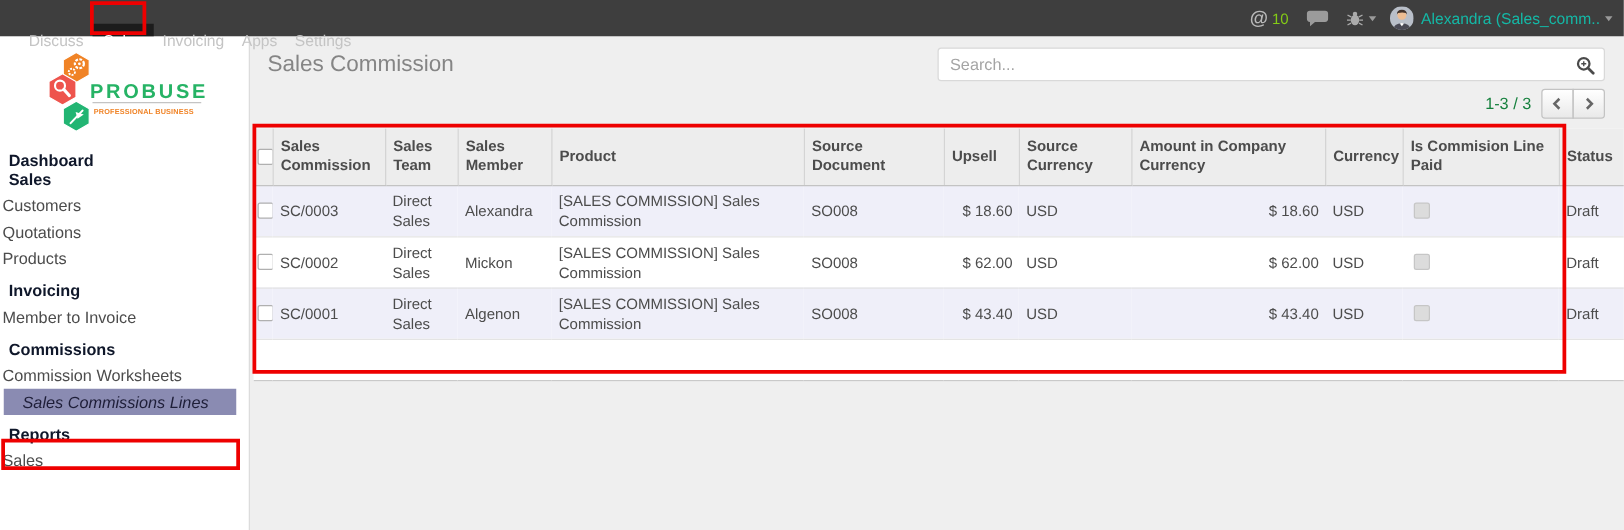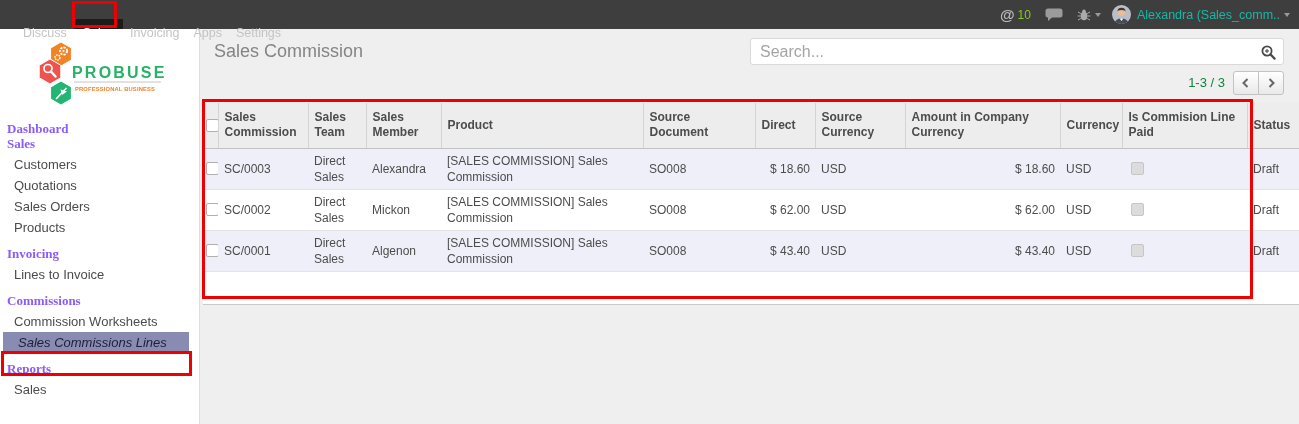--- a/index.html
+++ b/index.html
@@ -13,30 +13,30 @@
 .tb-at{font-size:15px;font-weight:bold;color:#b9b9b9;line-height:29px;}
 .tb-count{font-size:12px;margin-left:3px;color:#84cc16;}
 .tb-ico{margin-left:14px;display:flex;align-items:center;}
 .caret{display:inline-block;width:0;height:0;border-left:3.5px solid transparent;border-right:3.5px solid transparent;border-top:4px solid #9a9a9a;margin-left:4px;}
 .tb-user{display:flex;align-items:center;margin-left:11px;color:#14b8a6;font-size:12.5px;}
 .avatar{width:19px;height:19px;border-radius:50%;overflow:hidden;margin-right:6px;flex:0 0 auto;}
 
 .sidebar{position:absolute;top:29px;left:0;width:200px;bottom:0;background:#fff;border-right:1px solid #dcdcdc;z-index:4;}
 .logo{position:absolute;left:33px;top:11px;}
 .nav{position:absolute;top:88px;left:0;right:0;font-size:13px;padding-top:4px;}
-.nav-header{color:#8b5cf6;font-weight:bold;line-height:15px;padding-left:7px;cursor:pointer;font-family:Liberation Serif, serif;}
+.nav-header{color:#0f172a;font-weight:bold;line-height:15px;padding-left:7px;cursor:pointer;}
 .nav-header.gap{margin-top:8px;}
 .nav-items{margin-top:3px;}
-.nav-item{color:#4c4c4c;line-height:15px;padding:3px 0 3px 14px;cursor:pointer;}
+.nav-item{color:#4c4c4c;line-height:15px;padding:3px 0 3px 2px;cursor:pointer;}
 .nav-item.selected{background:#8a8bb2;color:#1e1e38;margin:0 10px 0 3px;padding-left:15px;font-style:italic;}
 
 .main{position:absolute;top:29px;left:201px;right:0;bottom:0;background:#efefef;}
 .page-title{position:absolute;left:13px;top:12px;font-size:18px;color:#858585;}
 .searchbox{position:absolute;left:549px;top:9px;width:534px;height:27px;background:#fff;border:1px solid #d9d9d9;border-radius:3px;}
-.searchbox input{position:absolute;left:0;top:0;width:100%;height:100%;border:none;outline:none;background:transparent;padding:0 40px 0 9px;font-size:16px;color:#666;font-family:"Liberation Sans",sans-serif;}
+.searchbox input{position:absolute;left:0;top:0;width:100%;height:100%;border:none;outline:none;background:transparent;padding:0 40px 0 9px;font-size:13px;color:#666;font-family:"Liberation Sans",sans-serif;}
 .searchbox input::placeholder{color:#a4a4a4;}
 .search-ico{position:absolute;right:6px;top:5px;}
 .pager-label{position:absolute;top:46px;right:74px;font-size:13px;color:#15803d;}
 .pager-btns{position:absolute;top:42px;right:15px;display:flex;}
 .pg-btn{width:26px;height:24px;background:linear-gradient(#ffffff,#e9e9e9);border:1px solid #c3c3c3;display:flex;align-items:center;justify-content:center;cursor:pointer;}
 .pg-btn.prev{border-radius:3px 0 0 3px;}
 .pg-btn.next{border-radius:0 3px 3px 0;margin-left:-1px;}
 
 .listwrap{position:absolute;left:2px;top:74px;right:0;}
 table{border-collapse:collapse;table-layout:fixed;width:1096px;font-size:12px;color:#4c4c4c;background:#fff;border-bottom:1px solid #c9c9c9;}
@@ -124,26 +124,25 @@
       <line x1="41" y1="42" x2="128" y2="42" stroke="#c4c4c4" stroke-width="1"></line>
       <text x="42" y="51" font-family="Liberation Sans,sans-serif" font-size="5.8" font-weight="bold" letter-spacing="0.15" fill="#f08326">PROFESSIONAL BUSINESS</text>
     </svg>
   </div>
   <div class="nav">
     <div class="nav-header">Dashboard</div>
     <div class="nav-header">Sales</div>
     <div class="nav-items">
       <div class="nav-item">Customers</div>
       <div class="nav-item">Quotations</div>
-      <div class="nav-item">Sales Orders</div>
       <div class="nav-item">Products</div>
     </div>
     <div class="nav-header gap">Invoicing</div>
     <div class="nav-items">
-      <div class="nav-item">Lines to Invoice</div>
+      <div class="nav-item">Member to Invoice</div>
     </div>
     <div class="nav-header gap">Commissions</div>
     <div class="nav-items">
       <div class="nav-item">Commission Worksheets</div>
       <div class="nav-item selected">Sales Commissions Lines</div>
     </div>
     <div class="nav-header gap">Reports</div>
     <div class="nav-items">
       <div class="nav-item">Sales</div>
     </div>
@@ -196,21 +195,21 @@
       <thead>
         <tr>
           <th class="cbcell">
               <div class="cb"></div>
             </th>
           <th>Sales Commission</th>
           <th>Sales Team</th>
           <th>Sales Member</th>
           <th>Product</th>
           <th>Source Document</th>
-          <th>Direct</th>
+          <th>Upsell</th>
           <th>Source Currency</th>
           <th>Amount in Company Currency</th>
           <th>Currency</th>
           <th>Is Commision Line Paid</th>
           <th>Status</th>
         </tr>
       </thead>
       <tbody>
         <tr class="odd">
           <td class="cbcell">

